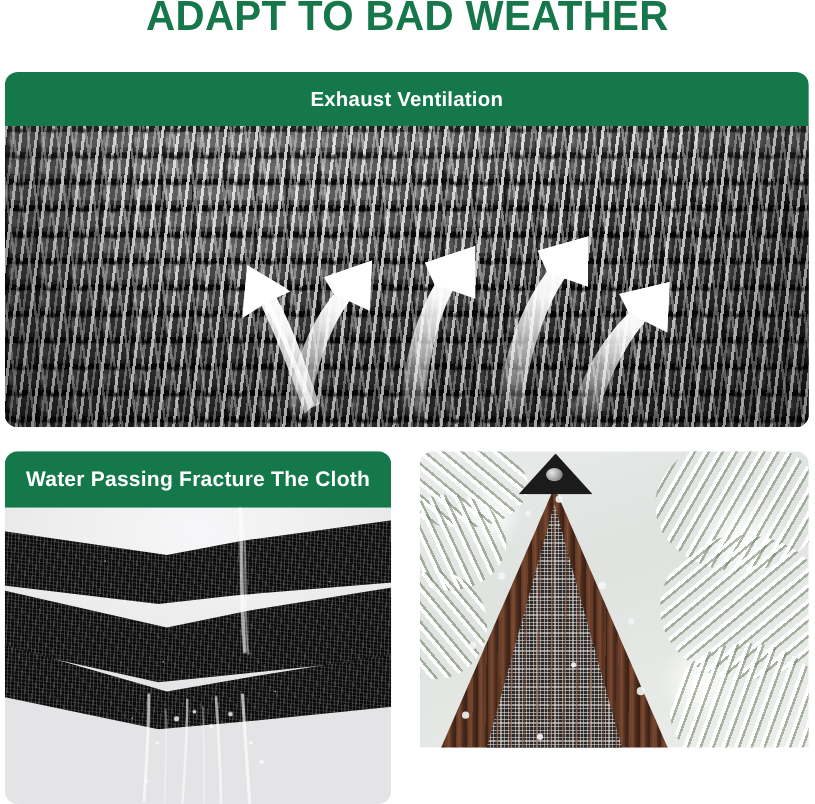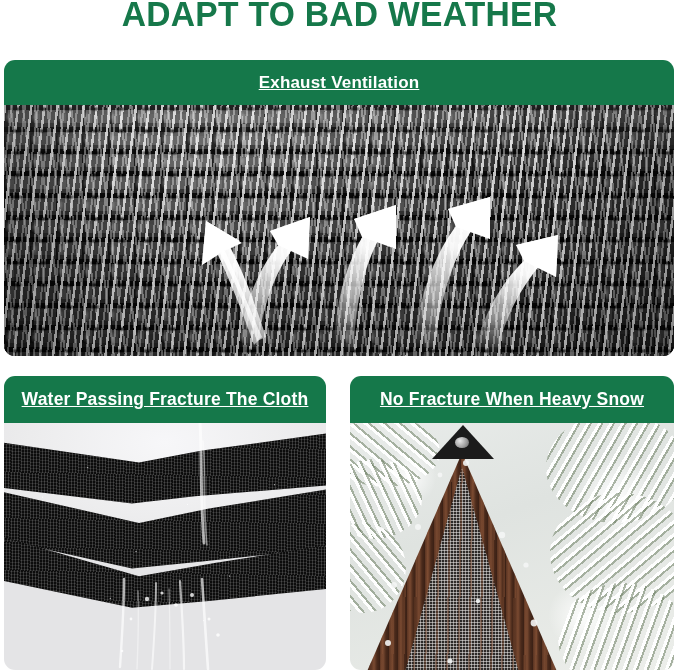--- a/index.html
+++ b/index.html
@@ -40,21 +40,20 @@
     position:relative;
     width:100%;
     background:#15784a;
     color:#ffffff;
     font-weight:bold;
     display:flex;
     align-items:center;
     justify-content:center;
     letter-spacing:0.2px;
     z-index:5;
-    text-decoration:underline;
   }
   .phead-top{height:45px;font-size:17px;}
   .phead-sub{height:47px;font-size:17.5px;}
 
   .pbody{position:relative;width:100%;overflow:hidden;}
   .pbody-top{height:251px;}
   .pbody-sub{height:247px;}
 
   
   .mesh{
@@ -276,23 +275,20 @@
           <circle cx="127" cy="196" r="1.4"></circle>
             <circle cx="205" cy="196" r="1.5"></circle>
           <circle cx="214" cy="212" r="1.8"></circle>
             <circle cx="118" cy="228" r="1.3"></circle>
         </g>
       </svg>
     </div>
   </div>
 
   <div class="panel panel-br">
-    <div class="phead phead-sub">
-      <span>No Fracture When Heavy Snow</span>
-    </div>
     <div class="pbody pbody-sub">
       <div class="snow-bg"></div>
 
       <div class="bough" style="left:-20px;top:-6px;width:110px;height:70px;--a:40deg;"></div>
       <div class="bough" style="left:-24px;top:36px;width:96px;height:80px;--a:65deg;"></div>
       <div class="bough" style="left:-30px;top:100px;width:86px;height:90px;--a:50deg;"></div>
       <div class="bough" style="left:196px;top:-10px;width:140px;height:110px;--a:120deg;"></div>
       <div class="bough" style="left:200px;top:70px;width:140px;height:120px;--a:140deg;"></div>
       <div class="bough" style="left:208px;top:160px;width:130px;height:110px;--a:110deg;"></div>
 

